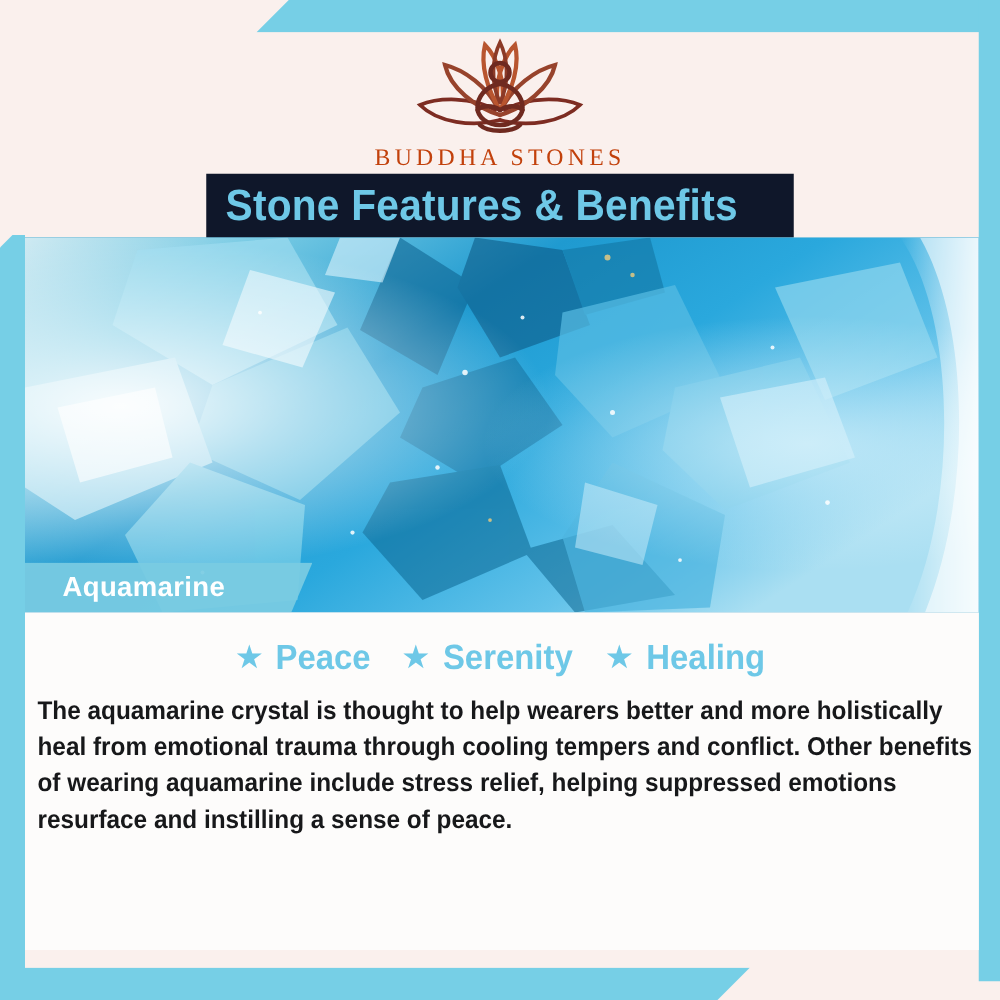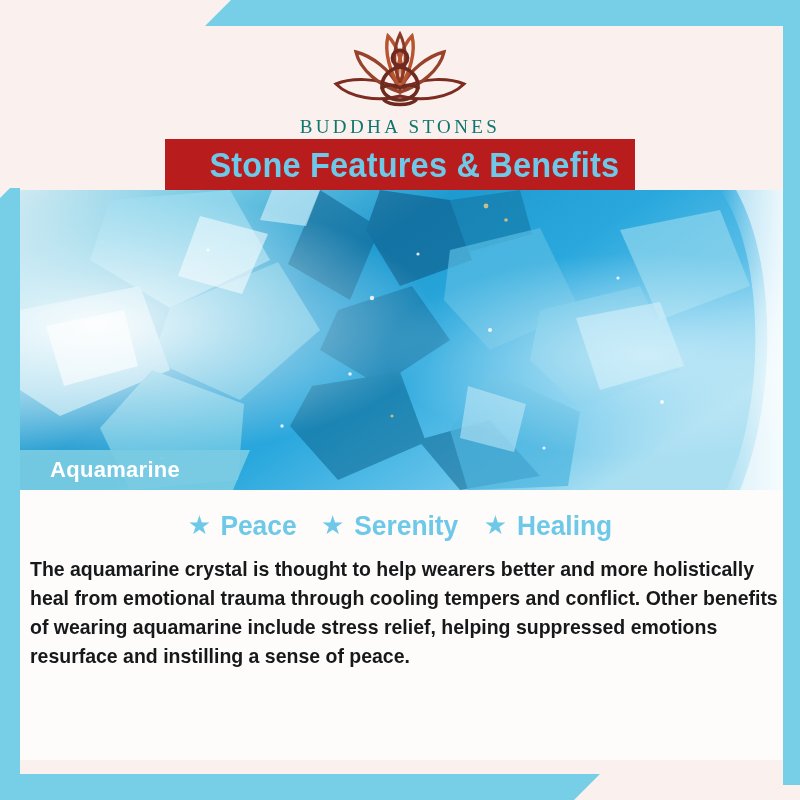--- a/index.html
+++ b/index.html
@@ -32,29 +32,29 @@
   #header{position:absolute;left:0;top:0;width:800px;height:148px;}
   #logo-block{
     position:absolute;left:50%;top:22px;transform:translateX(-50%);
     text-align:center;width:320px;
   }
   #lotus-logo{display:block;margin:0 auto;}
   #brand-wordmark{
     margin-top:2px;
     font-family:"Liberation Serif",serif;
     font-size:19px;letter-spacing:3.4px;
-    color:#0f766e;font-weight:400;
+    color:#c2410c;font-weight:400;
     white-space:nowrap;
   }
 
   
   #title-banner{
     position:absolute;left:165px;top:139px;width:470px;height:51px;
-    background:#b91c1c;
-    display:flex;align-items:center;justify-content:flex-end;
+    background:#0f172a;
+    display:flex;align-items:center;justify-content:flex-start;
   }
   #page-title{
     font-family:"Liberation Sans Narrow","Liberation Sans",sans-serif;
     font-weight:bold;font-size:35px;
     color:#6ec8e7;
     letter-spacing:.2px;
     transform:scaleX(.93);
     white-space:nowrap;
   }
 

